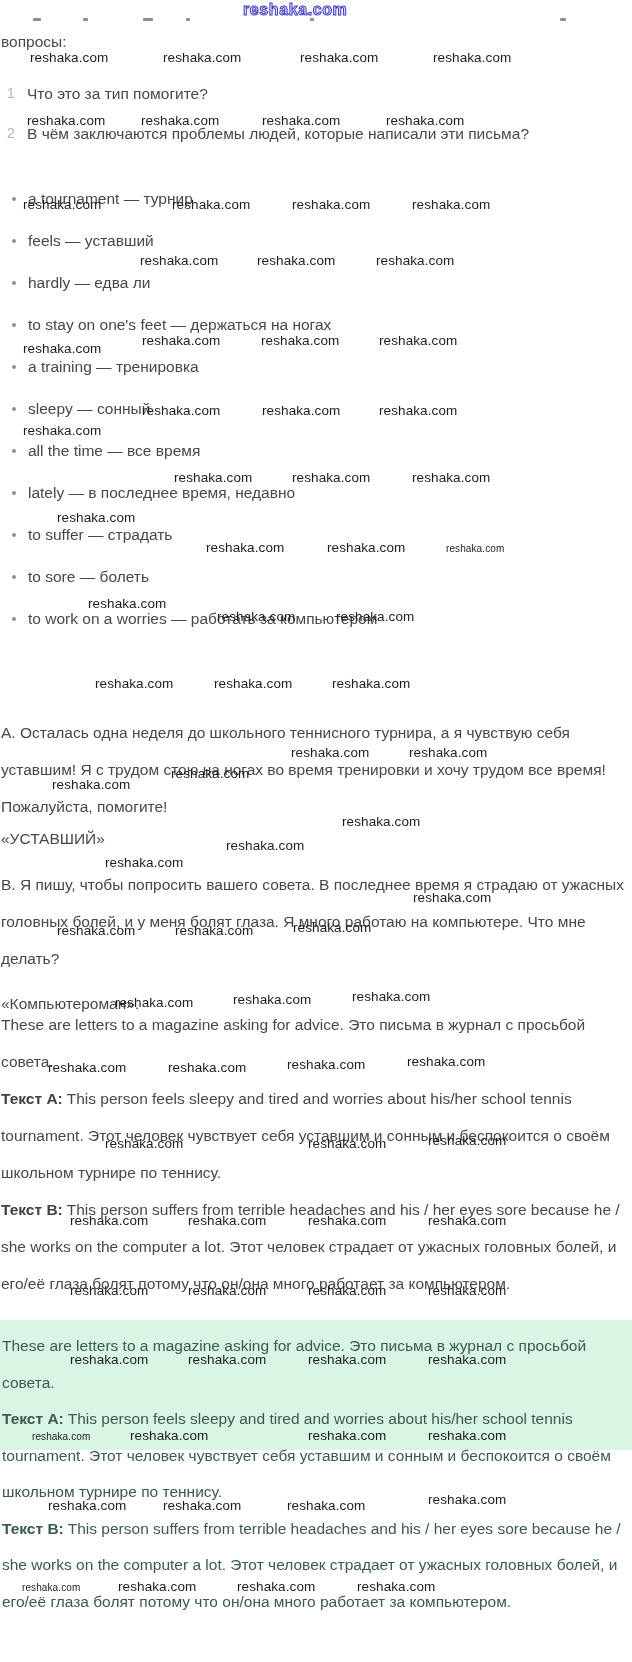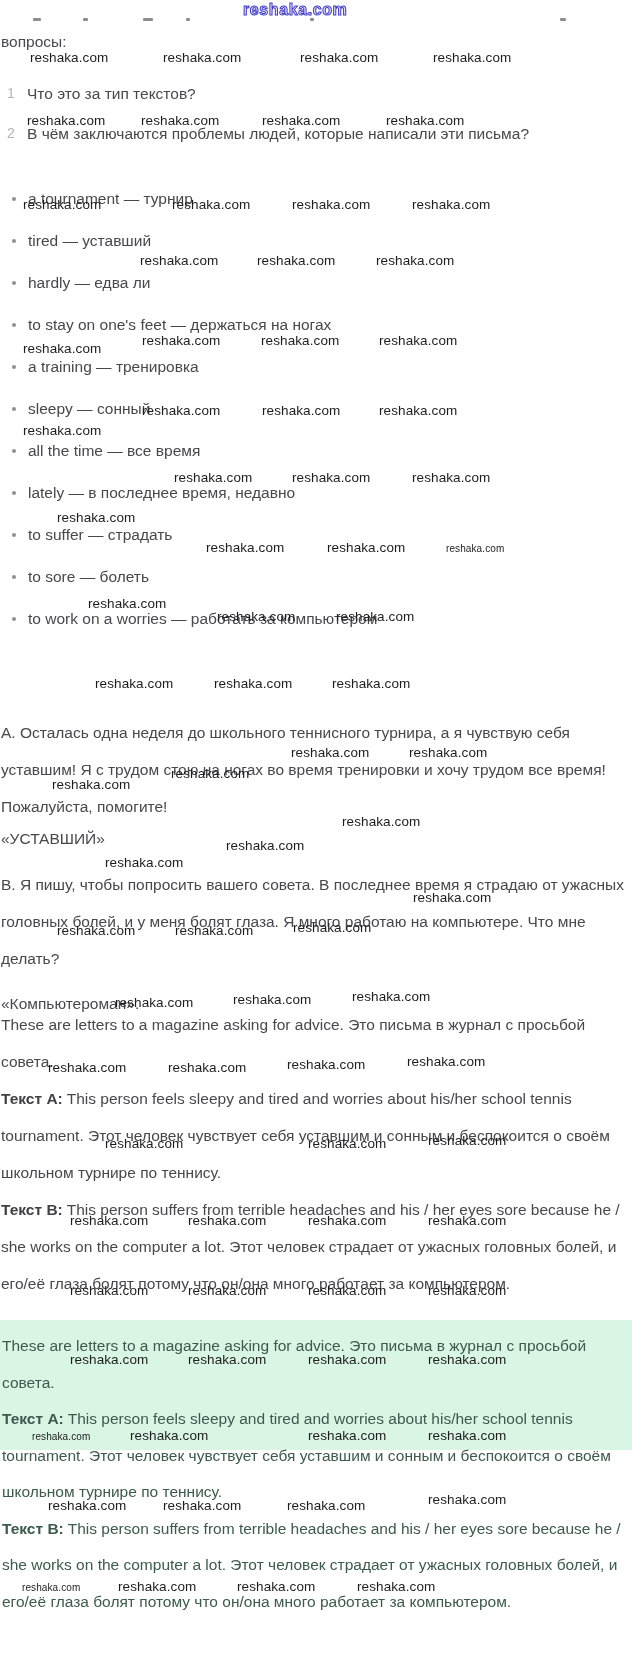--- a/index.html
+++ b/index.html
@@ -158,31 +158,31 @@
       <span class="wm" style="left: 118px; top: 1579px;">reshaka.com</span>
       <span class="wm" style="left: 237px; top: 1579px;">reshaka.com</span>
       <span class="wm" style="left: 357px; top: 1579px;">reshaka.com</span>
     </div>
 
   <div class="intro-label">вопросы:</div>
 
   <div class="questions">
     <div class="q-row">
       <span class="q-num">1</span>
-      <span class="q-text">Что это за тип текстов?</span>
+      <span class="q-text">Что это за тип помогите?</span>
     </div>
     <div class="q-row">
       <span class="q-num">2</span>
       <span class="q-text">В чём заключаются проблемы людей, которые написали эти письма?</span>
     </div>
   </div>
 
   <ul class="vocab">
     <li>a tournament — турнир</li>
-    <li>tired — уставший</li>
+    <li>feels — уставший</li>
     <li>hardly — едва ли</li>
     <li>to stay on one's feet — держаться на ногах</li>
     <li>a training — тренировка</li>
     <li>sleepy — сонный</li>
     <li>all the time — все время</li>
     <li>lately — в последнее время, недавно</li>
     <li>to suffer — страдать</li>
     <li>to sore — болеть</li>
     <li>to work on a worries — работать за компьютером</li>
   </ul>

